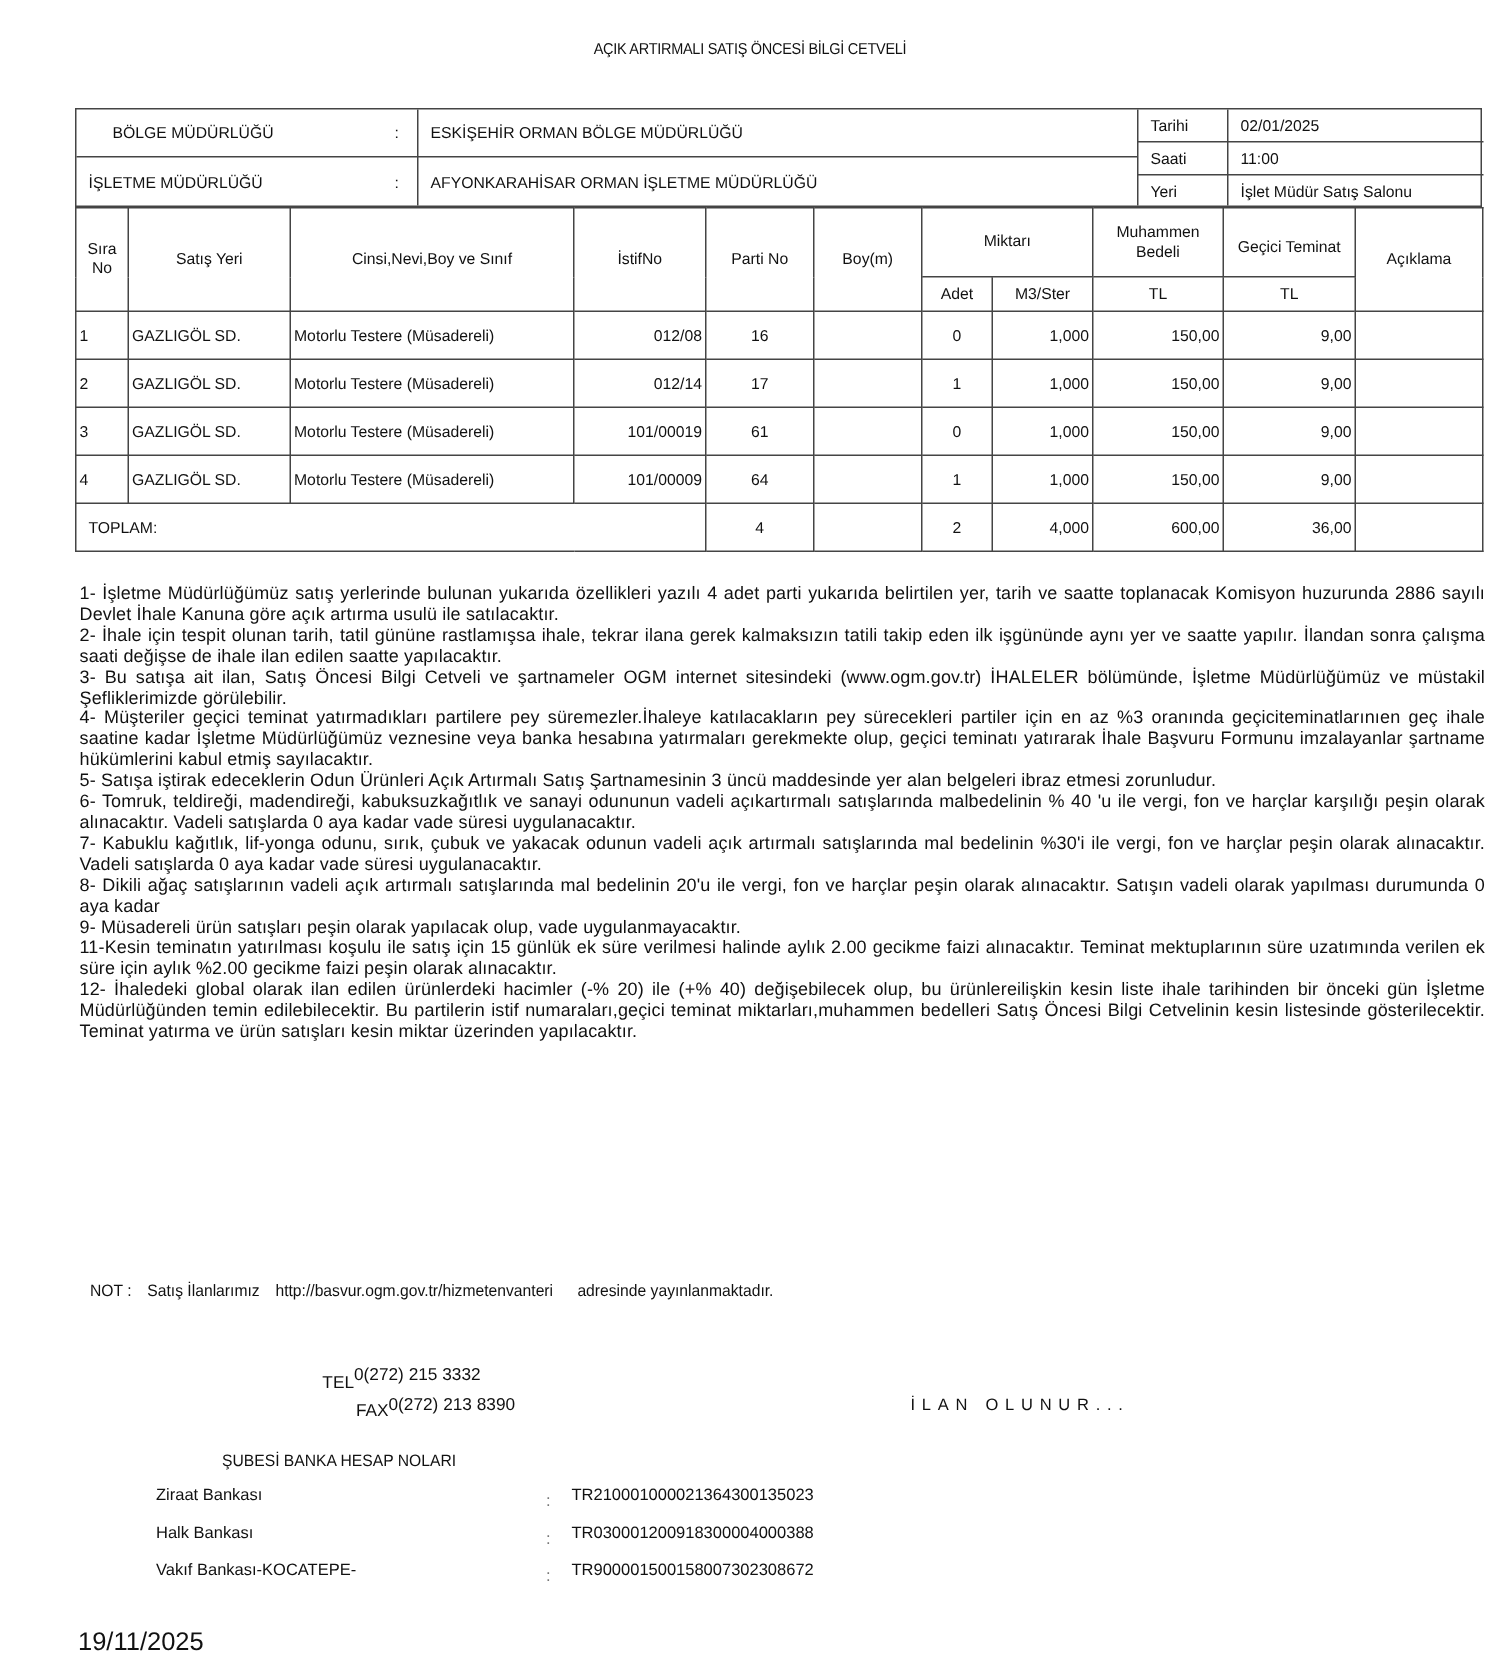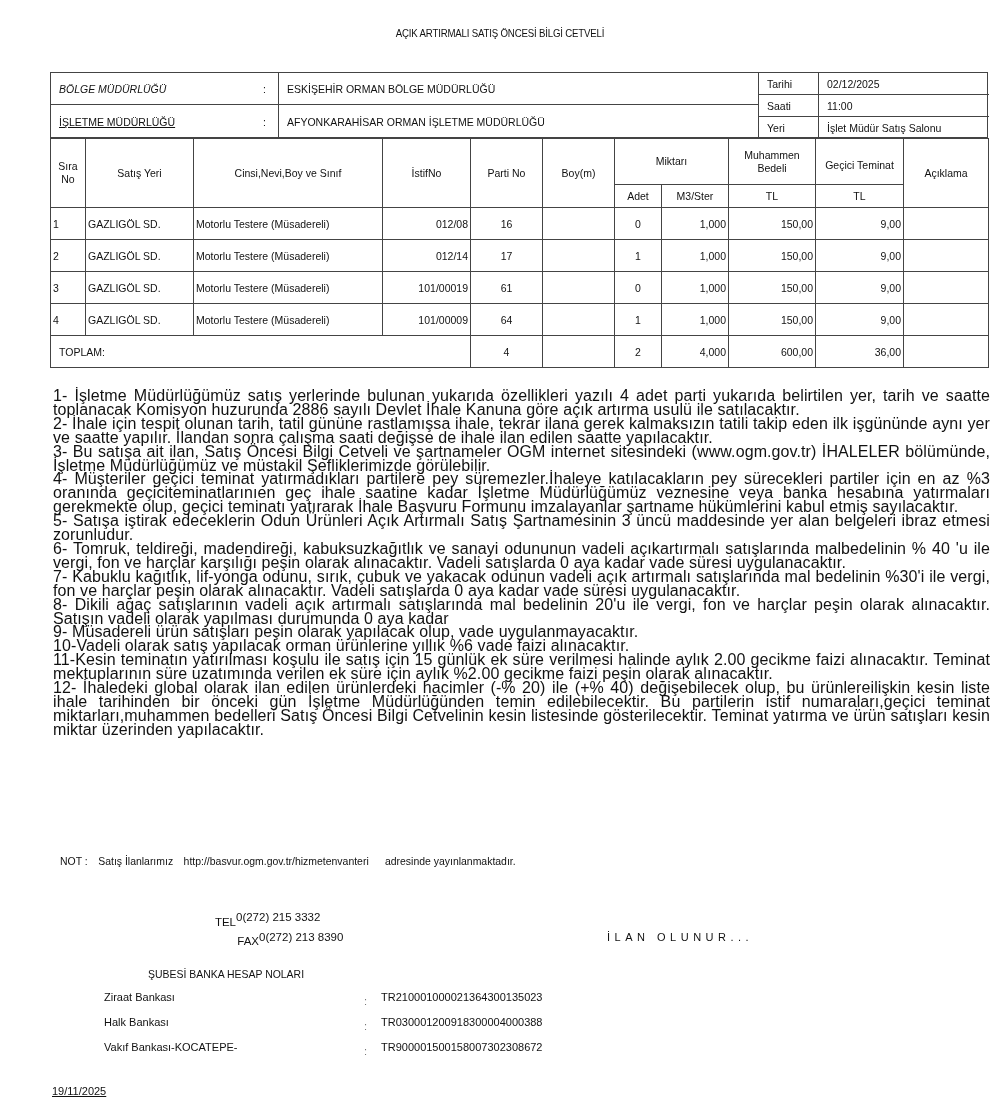--- a/index.html
+++ b/index.html
@@ -11,53 +11,53 @@
   .hdr .vline { position: absolute; top: 0; bottom: 0; width: 1px; background: #444; }
   .hdr .hline { position: absolute; height: 1px; background: #444; }
 
   .grid { position: absolute; top: 138px; left: 50px; width: 938px; border-collapse: collapse; table-layout: fixed; font-size: 10.5px; }
   .grid td, .grid th { border: 1px solid #444; padding: 0 2px; font-weight: normal; }
   .grid th { text-align: center; line-height: 13px; }
   .grid td.num { text-align: right; }
   .grid td.ctr { text-align: center; }
   .grid tr.body-row td { height: 31px; }
 
-  .paras { position: absolute; top: 389px; left: 53px; width: 937px; font-size: 16px; line-height: 13.9px; letter-spacing: 0.1px; }
+  .paras { position: absolute; top: 389px; left: 53px; width: 937px; font-size: 12px; line-height: 13.9px; letter-spacing: 0.1px; }
   .paras p { margin: 0; text-align: justify; text-align-last: left; }
 
   .note { position: absolute; top: 855px; left: 60px; font-size: 11px; transform: scaleX(0.95); transform-origin: left; }
   .note span { margin-right: 8px; }
 
   .contact { position: absolute; left: 143px; font-size: 11.5px; }
   .contact .lbl { display: inline-block; width: 93px; text-align: right; }
   .ilan { position: absolute; top: 931px; left: 607px; font-size: 11px; letter-spacing: 4.5px; }
 
   .bank-title { position: absolute; top: 968px; left: 148px; font-size: 11px; transform: scaleX(0.95); transform-origin: left; }
   .bank-row { position: absolute; left: 104px; font-size: 11px; width: 600px; }
   .bank-row .bname { position: absolute; left: 0; }
   .bank-row .colon { position: absolute; left: 260px; top: 4px; color: #777; }
   .bank-row .iban { position: absolute; left: 277px; }
-  .footer-date { position: absolute; top: 1085px; left: 52px; font-size: 11px; text-decoration: underline; }
+  .footer-date { position: absolute; top: 1085px; left: 52px; font-size: 17px; }
 </style>
 </head>
 <body>
 
 <div class="title">AÇIK ARTIRMALI SATIŞ ÖNCESİ BİLGİ CETVELİ</div>
 
 <div class="hdr">
-  <div class="cell" style="left:0;top:0;width:228px;height:31px;font-style:italic;">BÖLGE MÜDÜRLÜĞÜ</div>
+  <div class="cell" style="left:16px;top:0;width:228px;height:31px;">BÖLGE MÜDÜRLÜĞÜ</div>
   <div class="cell" style="left:212px;top:0;width:16px;height:31px;padding-left:0;">:</div>
   <div class="cell" style="left:228px;top:0;width:480px;height:31px;">ESKİŞEHİR ORMAN BÖLGE MÜDÜRLÜĞÜ</div>
 
-  <div class="cell" style="left:0;top:32px;width:228px;height:33px;text-decoration:underline;">İŞLETME MÜDÜRLÜĞÜ</div>
+  <div class="cell" style="left:0;top:32px;width:228px;height:33px;">İŞLETME MÜDÜRLÜĞÜ</div>
   <div class="cell" style="left:212px;top:32px;width:16px;height:33px;padding-left:0;">:</div>
   <div class="cell" style="left:228px;top:32px;width:480px;height:33px;">AFYONKARAHİSAR ORMAN İŞLETME MÜDÜRLÜĞÜ</div>
 
   <div class="cell" style="left:708px;top:0;width:60px;height:21px;">Tarihi</div>
-  <div class="cell" style="left:768px;top:0;width:170px;height:21px;">02/12/2025</div>
+  <div class="cell" style="left:768px;top:0;width:170px;height:21px;">02/01/2025</div>
   <div class="cell" style="left:708px;top:22px;width:60px;height:21px;">Saati</div>
   <div class="cell" style="left:768px;top:22px;width:170px;height:21px;">11:00</div>
   <div class="cell" style="left:708px;top:44px;width:60px;height:21px;">Yeri</div>
   <div class="cell" style="left:768px;top:44px;width:170px;height:21px;">İşlet Müdür Satış Salonu</div>
 
   <div class="vline" style="left:227px;"></div>
   <div class="vline" style="left:707px;"></div>
   <div class="vline" style="left:767px;"></div>
   <div class="hline" style="left:0;width:227px;top:31px;"></div>
   <div class="hline" style="left:227px;width:480px;top:31px;"></div>
@@ -168,21 +168,20 @@
 <div class="paras">
   <p>1- İşletme Müdürlüğümüz satış yerlerinde bulunan yukarıda özellikleri yazılı 4 adet parti yukarıda belirtilen yer, tarih ve saatte toplanacak Komisyon huzurunda 2886 sayılı Devlet İhale Kanuna göre açık artırma usulü ile satılacaktır.</p>
   <p>2- İhale için tespit olunan tarih, tatil gününe rastlamışsa ihale, tekrar ilana gerek kalmaksızın tatili takip eden ilk işgününde aynı yer ve saatte yapılır. İlandan sonra çalışma saati değişse de ihale ilan edilen saatte yapılacaktır.</p>
   <p>3- Bu satışa ait ilan, Satış Öncesi Bilgi Cetveli ve şartnameler OGM internet sitesindeki (www.ogm.gov.tr) İHALELER bölümünde, İşletme Müdürlüğümüz ve müstakil Şefliklerimizde görülebilir.</p>
   <p>4- Müşteriler geçici teminat yatırmadıkları partilere pey süremezler.İhaleye katılacakların pey sürecekleri partiler için en az %3 oranında geçiciteminatlarınıen geç ihale saatine kadar İşletme Müdürlüğümüz veznesine veya banka hesabına yatırmaları gerekmekte olup, geçici teminatı yatırarak İhale Başvuru Formunu imzalayanlar şartname hükümlerini kabul etmiş sayılacaktır.</p>
   <p>5- Satışa iştirak edeceklerin Odun Ürünleri Açık Artırmalı Satış Şartnamesinin 3 üncü maddesinde yer alan belgeleri ibraz etmesi zorunludur.</p>
   <p>6- Tomruk, teldireği, madendireği, kabuksuzkağıtlık ve sanayi odununun vadeli açıkartırmalı satışlarında malbedelinin % 40 'u ile vergi, fon ve harçlar karşılığı peşin olarak alınacaktır. Vadeli satışlarda 0 aya kadar vade süresi uygulanacaktır.</p>
   <p>7- Kabuklu kağıtlık, lif-yonga odunu, sırık, çubuk ve yakacak odunun vadeli açık artırmalı satışlarında mal bedelinin %30'i ile vergi, fon ve harçlar peşin olarak alınacaktır. Vadeli satışlarda 0 aya kadar vade süresi uygulanacaktır.</p>
   <p>8- Dikili ağaç satışlarının vadeli açık artırmalı satışlarında mal bedelinin 20'u ile vergi, fon ve harçlar peşin olarak alınacaktır. Satışın vadeli olarak yapılması durumunda 0 aya kadar</p>
   <p>9- Müsadereli ürün satışları peşin olarak yapılacak olup, vade uygulanmayacaktır.</p>
-  <p>10-Vadeli olarak satış yapılacak orman ürünlerine yıllık %6 vade faizi alınacaktır.</p>
   <p>11-Kesin teminatın yatırılması koşulu ile satış için 15 günlük ek süre verilmesi halinde aylık 2.00 gecikme faizi alınacaktır. Teminat mektuplarının süre uzatımında verilen ek süre için aylık %2.00 gecikme faizi peşin olarak alınacaktır.</p>
   <p>12- İhaledeki global olarak ilan edilen ürünlerdeki hacimler (-% 20) ile (+% 40) değişebilecek olup, bu ürünlereilişkin kesin liste ihale tarihinden bir önceki gün İşletme Müdürlüğünden temin edilebilecektir. Bu partilerin istif numaraları,geçici teminat miktarları,muhammen bedelleri Satış Öncesi Bilgi Cetvelinin kesin listesinde gösterilecektir. Teminat yatırma ve ürün satışları kesin miktar üzerinden yapılacaktır.</p>
 </div>
 
 <div class="note">
   <span>NOT :</span>
   <span>Satış İlanlarımız</span>
   <span style="margin-right:14px;">http://basvur.ogm.gov.tr/hizmetenvanteri</span>
   <span>adresinde yayınlanmaktadır.</span>
 </div>

